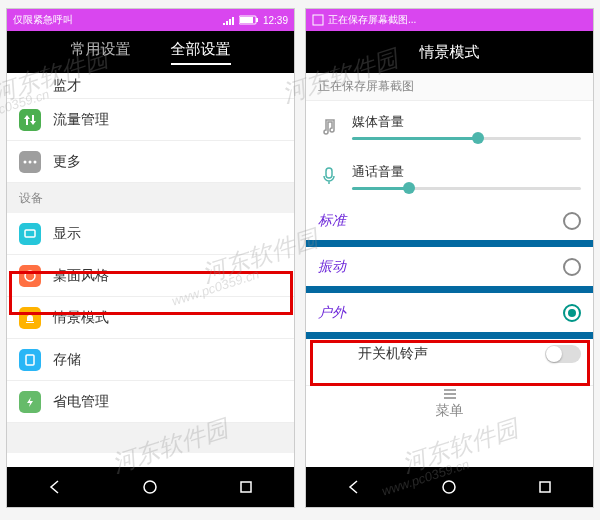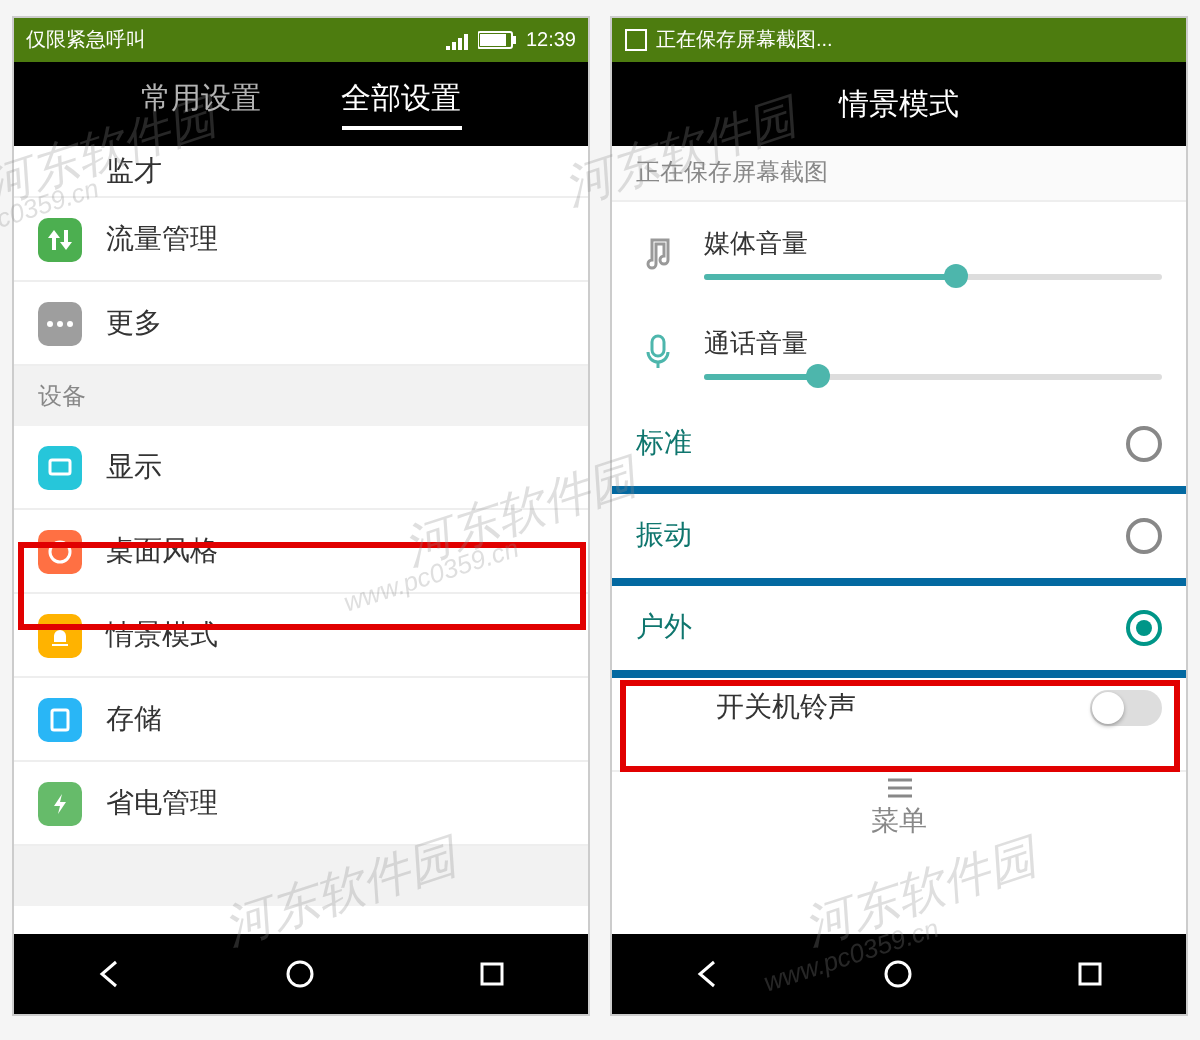--- a/index.html
+++ b/index.html
@@ -1,42 +1,42 @@
 <!DOCTYPE html>
 <html><head>
 <meta charset="utf-8">
 <style>
   * { margin: 0; padding: 0; box-sizing: border-box; font-family: -apple-system, "Helvetica Neue", Arial, sans-serif; }
   body { background: #f5f5f5; width: 600px; height: 520px; position: relative; overflow: hidden; }
   .watermark { position: absolute; pointer-events: none; z-index: 100; inset: 0; }
   .watermark span { position: absolute; color: rgba(140,140,140,0.28); font-size: 24px; transform: rotate(-18deg); white-space: nowrap; font-style: italic; }
   .dual { display: flex; gap: 10px; padding: 8px 6px; }
   .phone { width: 290px; height: 500px; background: #fff; border: 1px solid #ccc; position: relative; overflow: hidden; display: flex; flex-direction: column; }
-  .statusbar { background: #4d7c0f; color: #fff; height: 22px; font-size: 10px; display: flex; align-items: center; justify-content: space-between; padding: 0 6px; }
+  .statusbar { background: #d946ef; color: #fff; height: 22px; font-size: 10px; display: flex; align-items: center; justify-content: space-between; padding: 0 6px; }
   .statusbar .left, .statusbar .right { display: flex; align-items: center; gap: 4px; }
   .icon-svg { display: inline-flex; align-items: center; }
   .header { background: #000; color: #fff; height: 42px; display: flex; align-items: center; justify-content: center; position: relative; font-size: 15px; }
   .tabs { display: flex; gap: 40px; }
   .tab { opacity: 0.7; padding-bottom: 4px; }
   .tab.active { opacity: 1; border-bottom: 2px solid #fff; }
   .content { flex: 1; overflow: hidden; background: #fff; }
   .row { display: flex; align-items: center; height: 42px; padding: 0 12px; border-bottom: 1px solid #eee; font-size: 14px; color: #333; gap: 12px; }
   .row.section { background: #f2f2f2; color: #888; font-size: 12px; height: 30px; border: none; }
   .row.section2 { background: #fafafa; color: #888; font-size: 12px; height: 28px; border-bottom: 1px solid #eee; }
   .app-icon { width: 22px; height: 22px; border-radius: 5px; display: flex; align-items: center; justify-content: center; flex-shrink: 0; }
   .highlight { position: absolute; border: 3px solid #e10000; z-index: 50; pointer-events: none; }
   .navbar { background: #000; height: 40px; display: flex; align-items: center; justify-content: space-around; }
   .nav-btn { width: 30px; height: 30px; display: flex; align-items: center; justify-content: center; }
   .vol-row { display: flex; align-items: center; height: 50px; padding: 0 12px; gap: 12px; }
   .vol-body { flex: 1; }
   .vol-label { font-size: 13px; color: #333; }
   .slider { height: 3px; background: #ddd; border-radius: 2px; margin-top: 6px; position: relative; }
   .slider::before { content: ""; position: absolute; height: 3px; background: #4db6ac; border-radius: 2px; width: var(--fill,50%); }
   .slider::after { content: ""; position: absolute; width: 12px; height: 12px; background: #4db6ac; border-radius: 50%; top: -5px; left: var(--fill,50%); margin-left: -6px; }
-  .mode-row { display: flex; align-items: center; justify-content: space-between; height: 46px; padding: 0 12px; font-size: 14px; color: #0f766e; border-bottom: 4px solid #0369a1; }
+  .mode-row { display: flex; align-items: center; justify-content: space-between; height: 46px; padding: 0 12px; font-size: 14px; color: #6d28d9; border-bottom: 7px solid #0369a1; font-style: italic; }
   .radio { width: 18px; height: 18px; border: 2px solid #888; border-radius: 50%; position: relative; }
   .radio.on { border-color: #009688; }
   .radio.on::after { content: ""; position: absolute; inset: 3px; background: #009688; border-radius: 50%; }
   .ring-row { padding: 6px 12px 0; }
   .ring-title { font-size: 14px; color: #333; margin-left: 40px; }
   .ring-sub { font-size: 10px; color: #999; margin-top: 2px; }
   .toggle { position: absolute; right: 12px; top: 6px; width: 36px; height: 18px; background: #ddd; border-radius: 9px; }
   .toggle::after { content: ""; position: absolute; width: 16px; height: 16px; background: #fff; border-radius: 50%; top: 1px; left: 1px; box-shadow: 0 1px 2px rgba(0,0,0,0.3); }
   .ring-wrap { position: relative; height: 46px; }
   .menu-bar { height: 36px; border-top: 1px solid #eee; display: flex; flex-direction: column; align-items: center; justify-content: center; font-size: 14px; color: #888; gap: 2px; }

